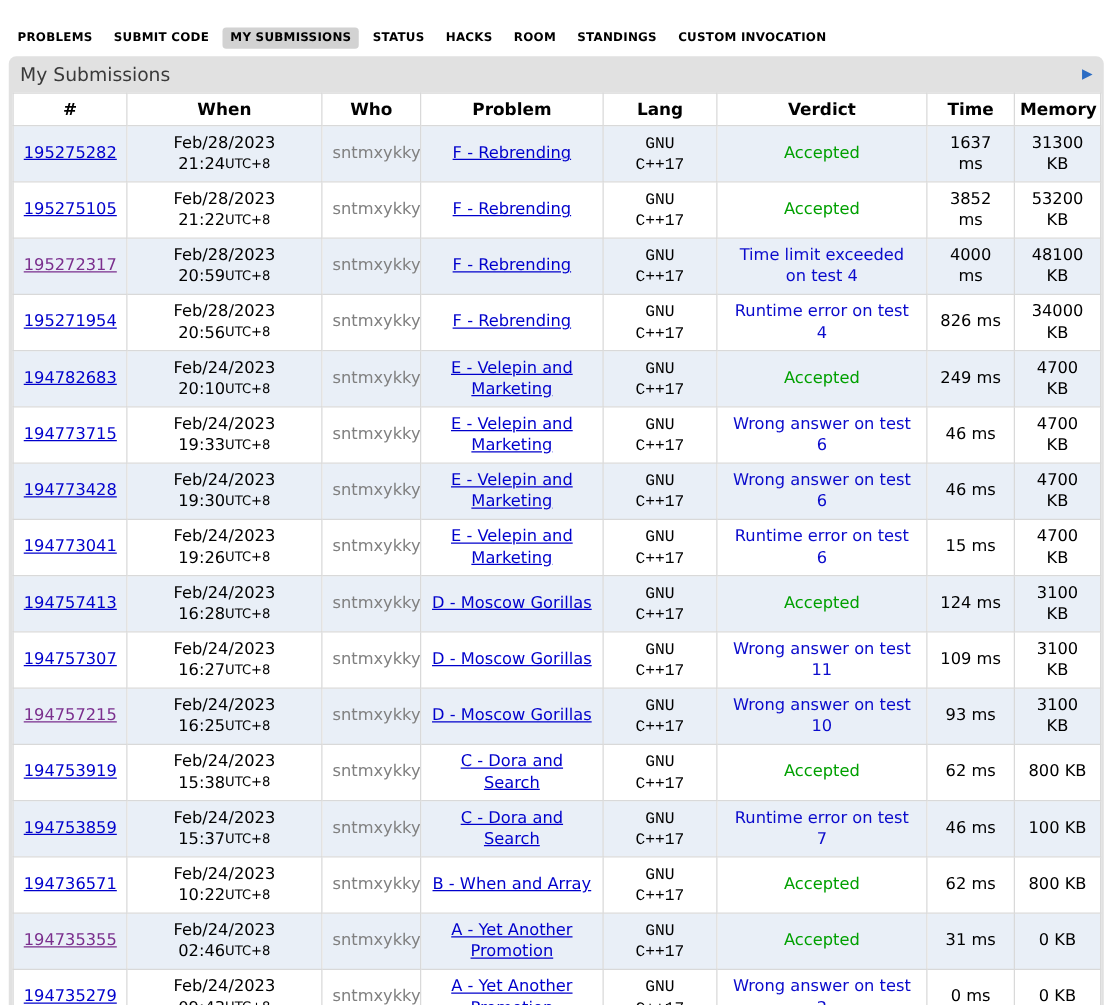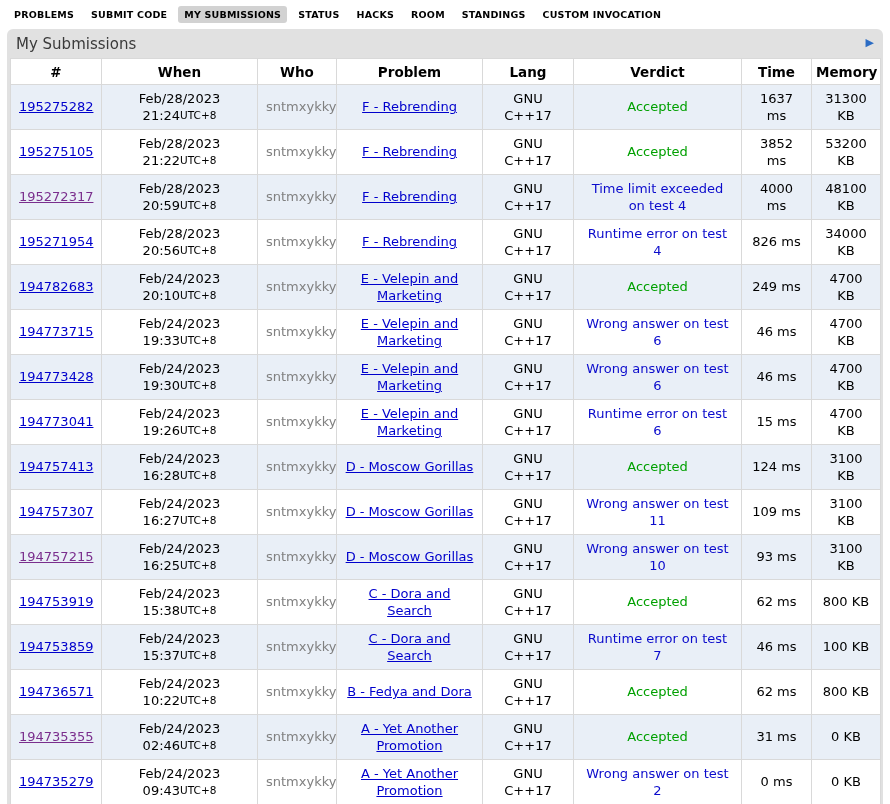--- a/index.html
+++ b/index.html
@@ -20,20 +20,21 @@
   .nav-item {
     font-size: 9.5px;
     font-weight: bold;
     color: #000;
     text-decoration: none;
     padding: 3px 6px;
     border-radius: 3px;
     white-space: nowrap;
     cursor: pointer;
     letter-spacing: 0.2px;
+    margin-top: 16px;
   }
   .nav-item.active { background: #d2d2d2; }
 
   
   .panel {
     margin: 2px 7px 0 7px;
     background: #e1e1e1;
     border-radius: 6px 6px 0 0;
     padding: 0 3px 3px 3px;
     position: relative;
@@ -90,21 +91,21 @@
   a.problem-link {
     color: var(--link-blue, #0000cc);
     text-decoration: underline;
     cursor: pointer;
   }
   a.handle {
     color: var(--handle-gray, #808080);
     text-decoration: none;
     cursor: pointer;
   }
-  .lang-wrap { display: inline-block; max-width: 52px; }
+  .lang-wrap { display: inline-block; max-width: 52px; font-family: Liberation Mono, monospace; }
   .tz { font-size: 10.5px; position: relative; top: -1px; text-align: center; }
   .verdict-accepted { color: var(--accepted-green, #00a000); font-weight: normal; }
   .verdict-rejected { color: var(--verdict-blue, #0000cc); }
 </style>
 </head>
 <body>
 
 <nav class="topnav">
     <a class="nav-item">PROBLEMS</a>
     <a class="nav-item">SUBMIT CODE</a>
@@ -499,21 +500,21 @@
       <a class="id-link">194736571</a>
     </td>
     <td>
       <div>Feb/24/2023</div>
       <div><span>10:22</span><span class="tz">UTC+8</span></div>
     </td>
     <td>
       <a class="handle">sntmxykky</a>
     </td>
     <td>
-      <a class="problem-link">B - Fedya and Dora</a>
+      <a class="problem-link">B - When and Array</a>
     </td>
     <td>
       <span class="lang-wrap">GNU C++17</span>
     </td>
     <td>
       <span class="verdict-accepted">Accepted</span>
     </td>
     <td>
       <span>62 ms</span>
     </td>

